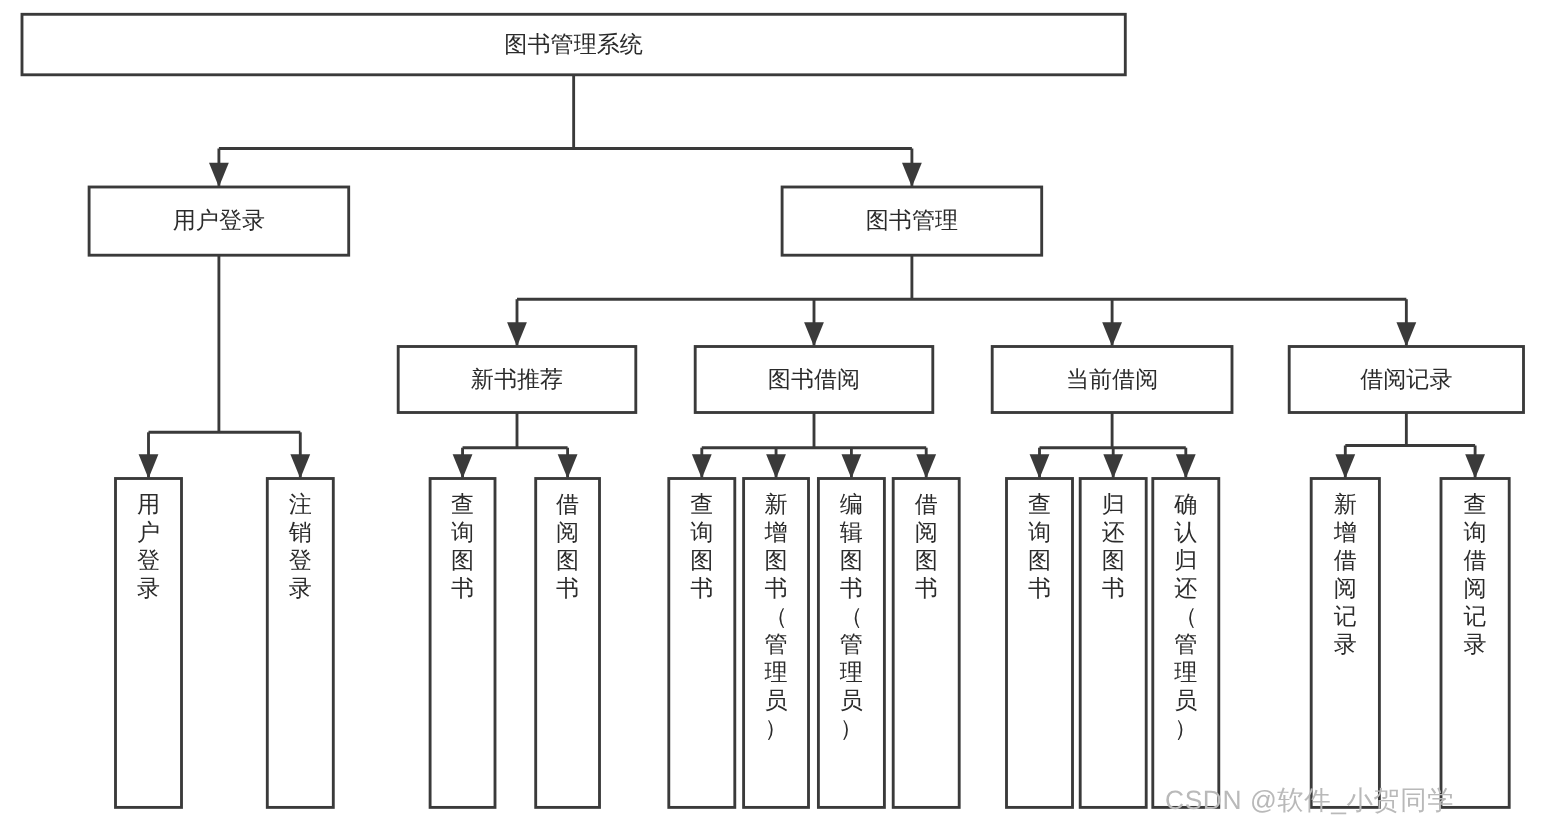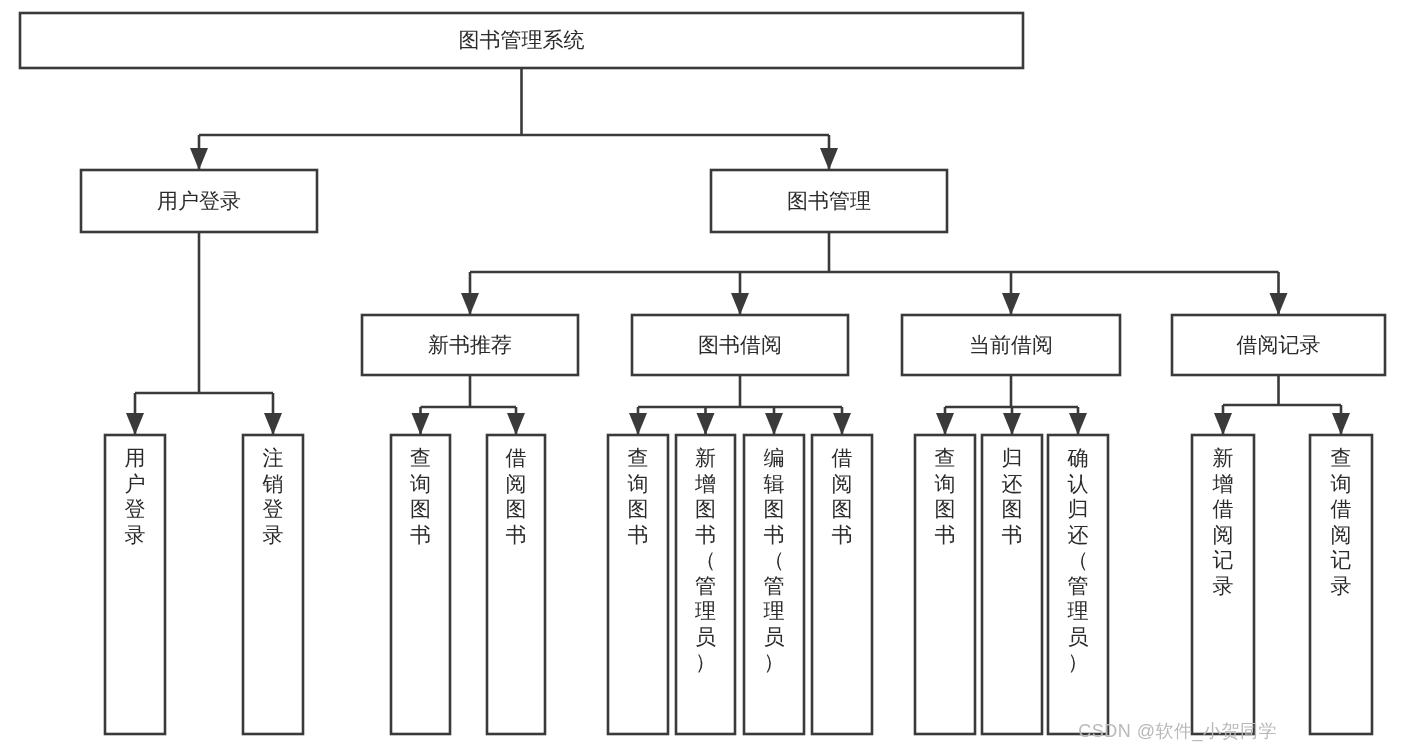--- a/index.html
+++ b/index.html
@@ -10,20 +10,21 @@
   body {
     width: 1405px;
     height: 747px;
     font-family: "Liberation Sans", "DejaVu Sans", sans-serif;
     overflow: hidden;
   }
   #diagram-root {
     position: relative;
     width: 1287px;
     height: 747px;
+    padding-left: 45px;
   }
   svg#diagram-svg {
     position: absolute;
     top: 0;
     left: 0;
     width: 1405px;
     height: 747px;
   }
   .node-box {
     fill: #ffffff;
@@ -51,21 +52,21 @@
     fill: #2b2b2b;
     font-family: "Liberation Sans", "DejaVu Sans", sans-serif;
     font-size: 21px;
     text-anchor: middle;
   }
   .watermark {
     position: absolute;
     right: 10px;
     bottom: 4px;
     font-family: "Liberation Sans", "DejaVu Sans", sans-serif;
-    font-size: 18px;
+    font-size: 24px;
     color: #b9b9b9;
     letter-spacing: 0.5px;
     white-space: nowrap;
     pointer-events: none;
   }
 </style>
 </head>
 <body>
 
 <div id="diagram-root">

